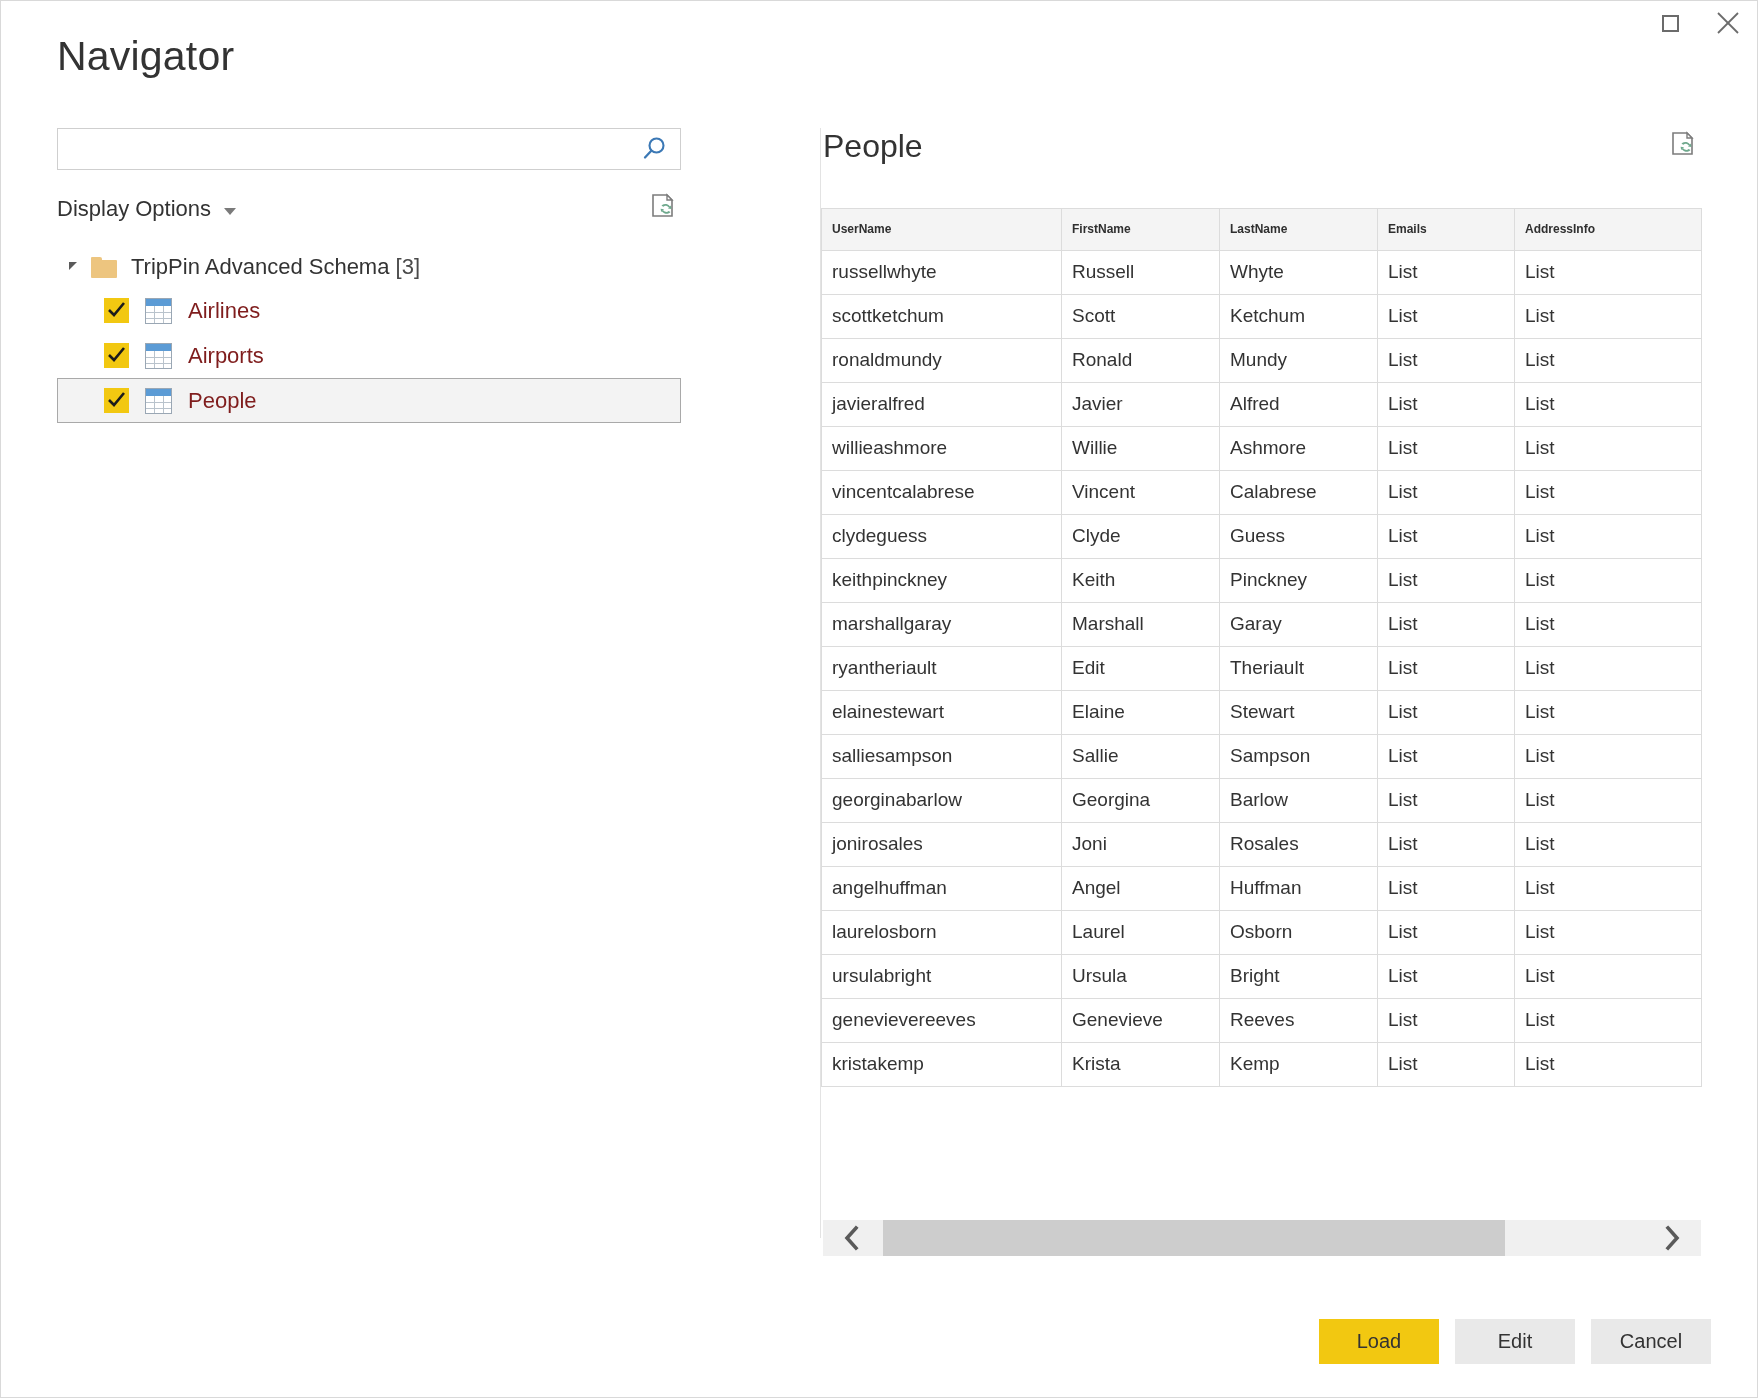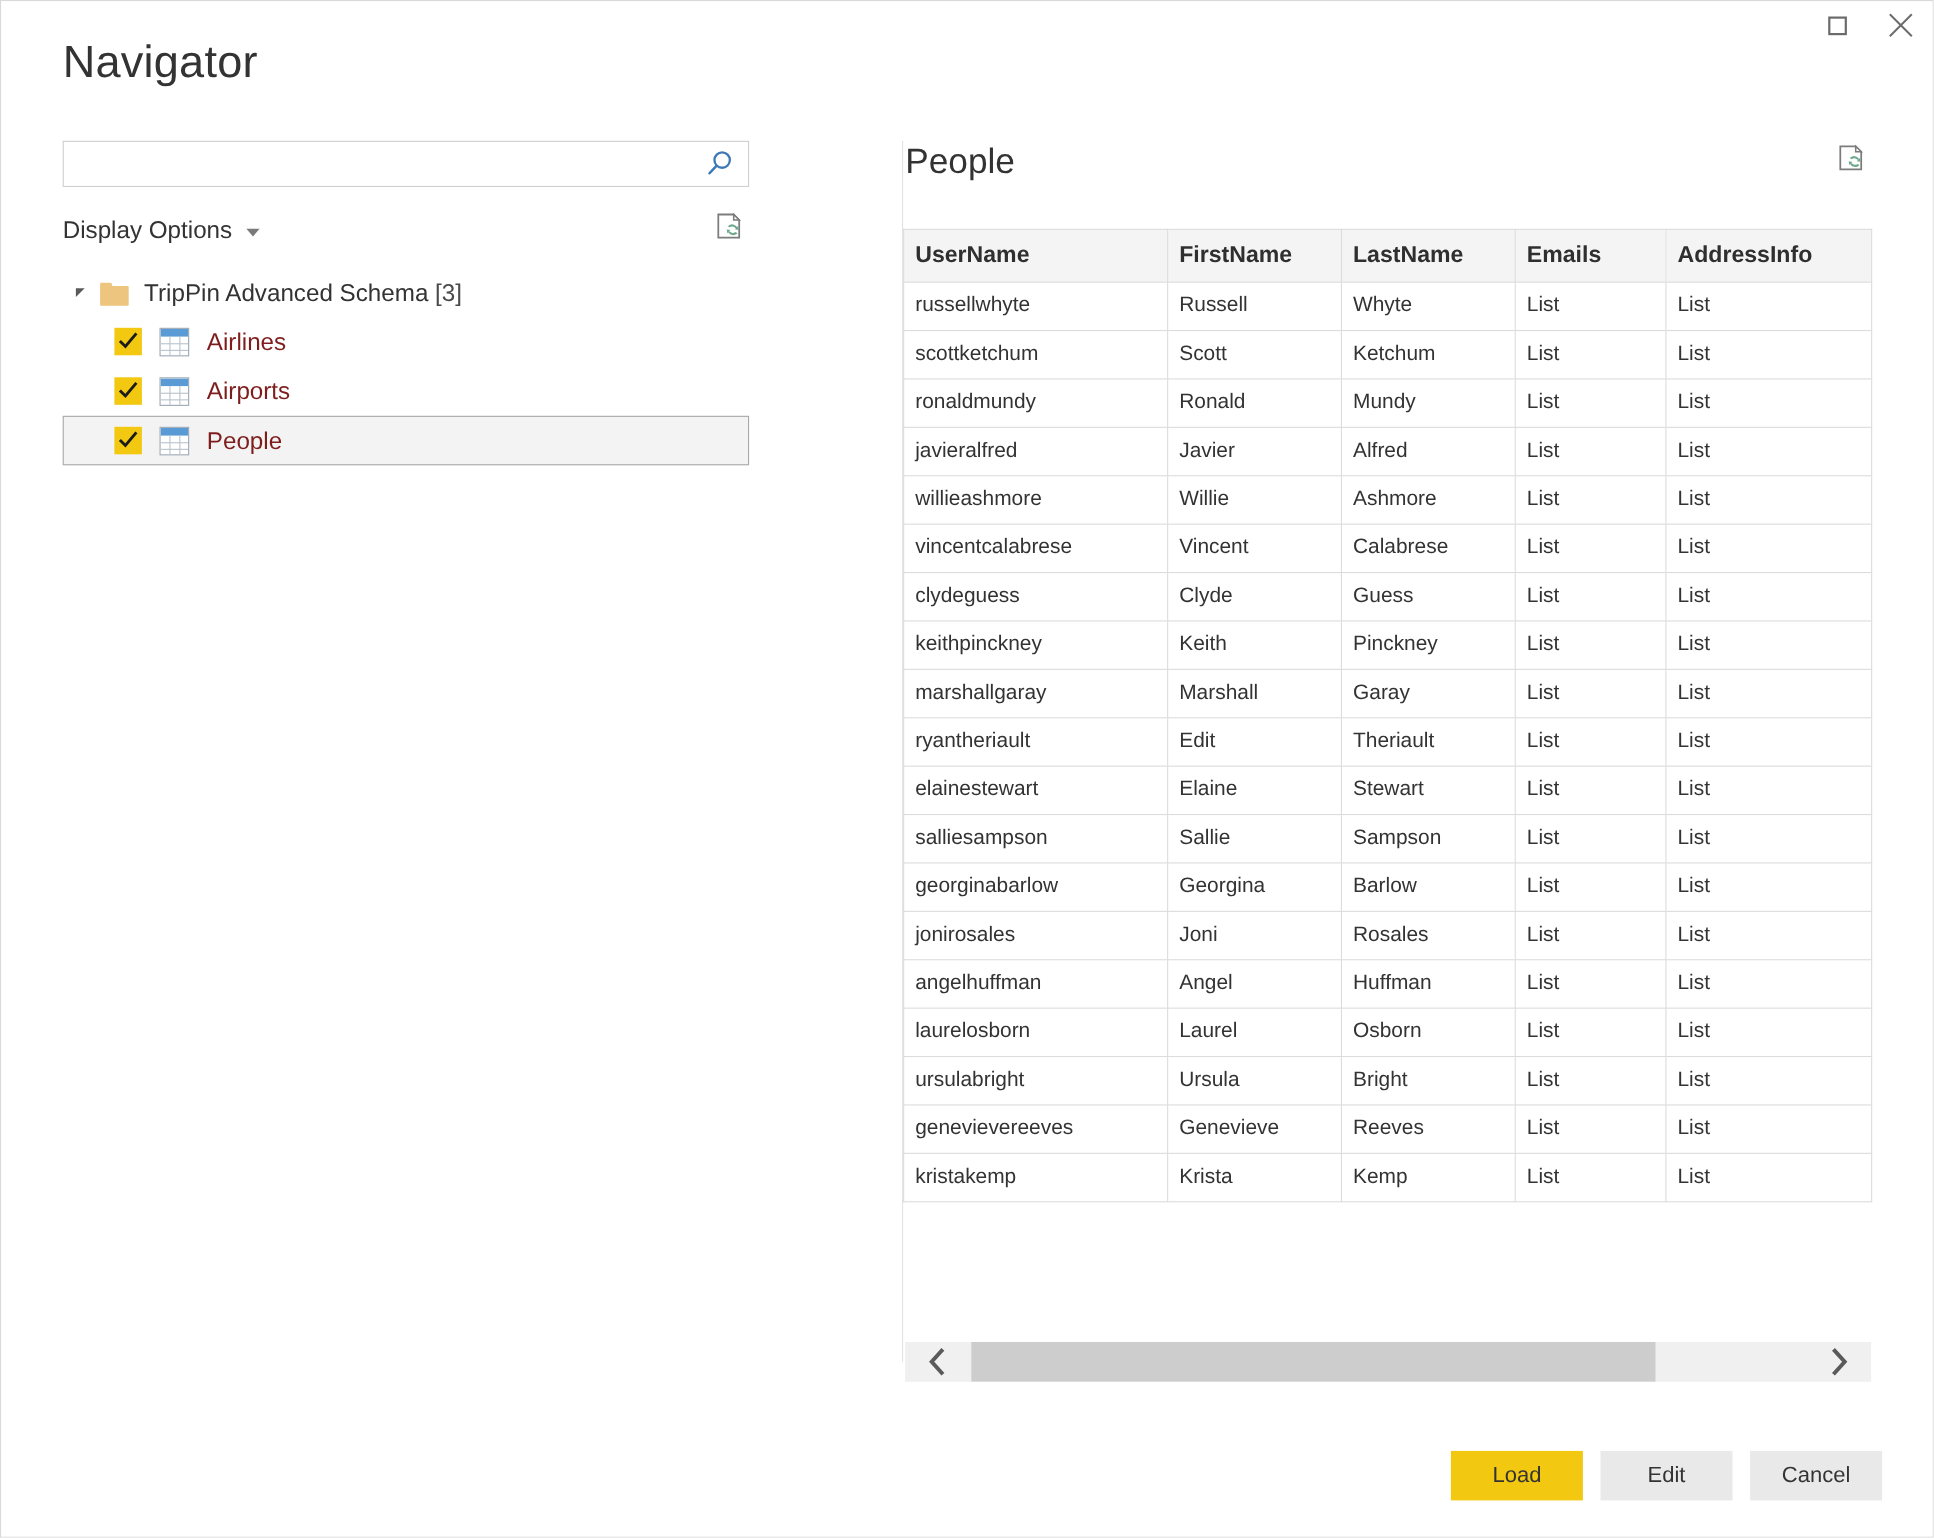--- a/index.html
+++ b/index.html
@@ -236,21 +236,21 @@
     table-layout: fixed;
     width: 880px;
     font-size: 19px;
     font-weight: 300;
   }
   table.grid th {
     background: #f4f4f4;
     border: 1px solid #dcdcdc;
     text-align: left;
     font-weight: bold;
-    font-size: 21px;
+    font-size: 12px;
     color: #2f2f2f;
     padding: 11px 10px 12px 10px;
     height: 42px;
     white-space: nowrap;
     overflow: hidden;
   }
   table.grid td {
     border: 1px solid #dcdcdc;
     border-top: none;
     padding: 10px 10px 11px 10px;

